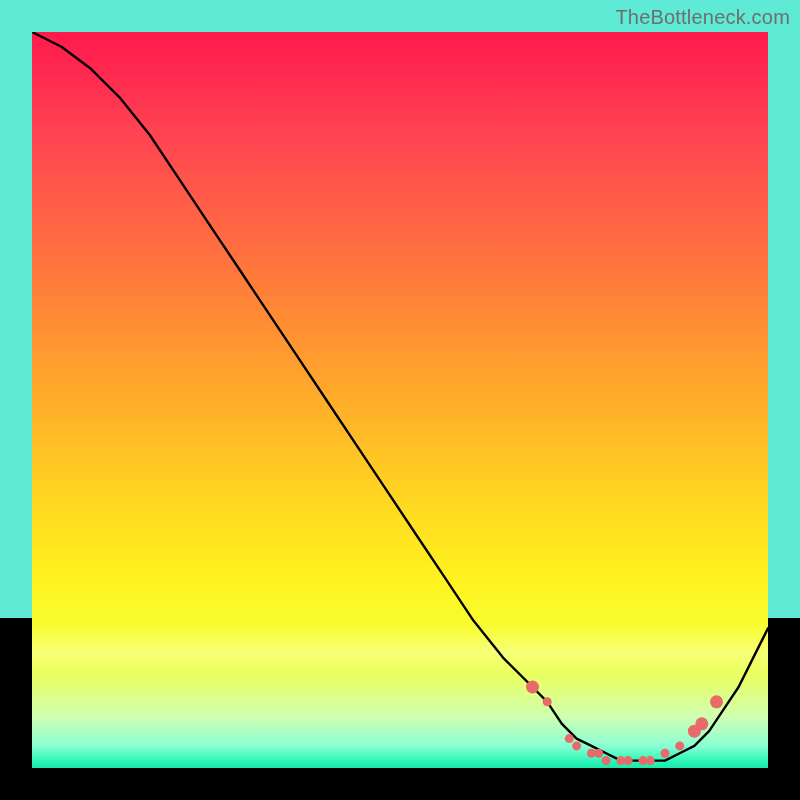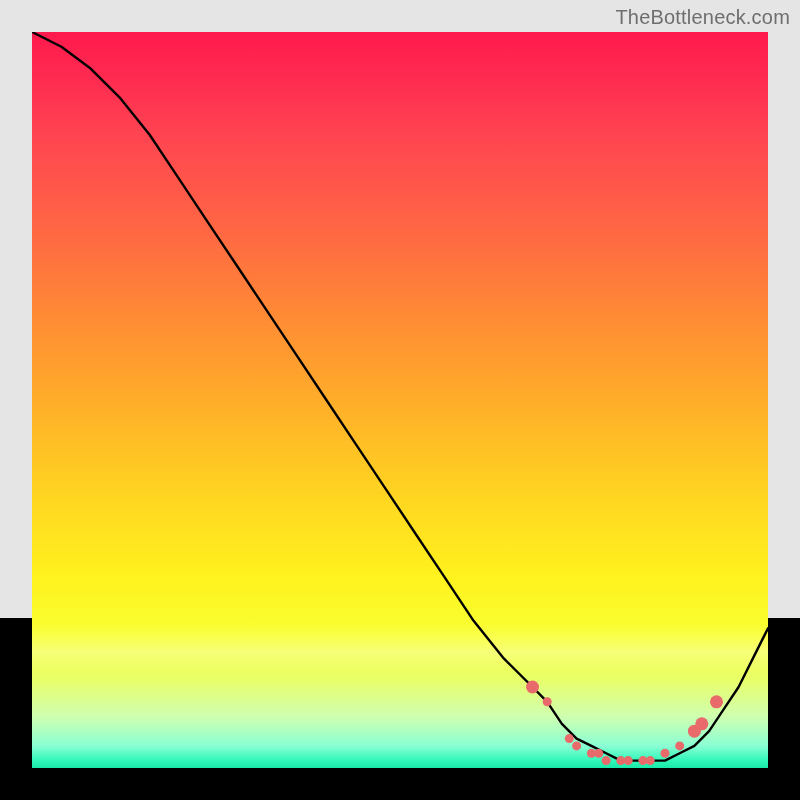--- a/index.html
+++ b/index.html
@@ -10,21 +10,21 @@
     background: #000;
     overflow: hidden;
     font-family: Arial, Helvetica, sans-serif;
   }
   .frame {
     position: absolute;
     left: 0;
     top: 0;
     width: 800px;
     height: 618px;
-    background: #e5e5e5;
+    background: #5eead4;
   }
   .plot-area {
     position: absolute;
     left: 32px;
     top: 32px;
     width: 736px;
     height: 736px;
     overflow: hidden;
   }
   .gradient {

